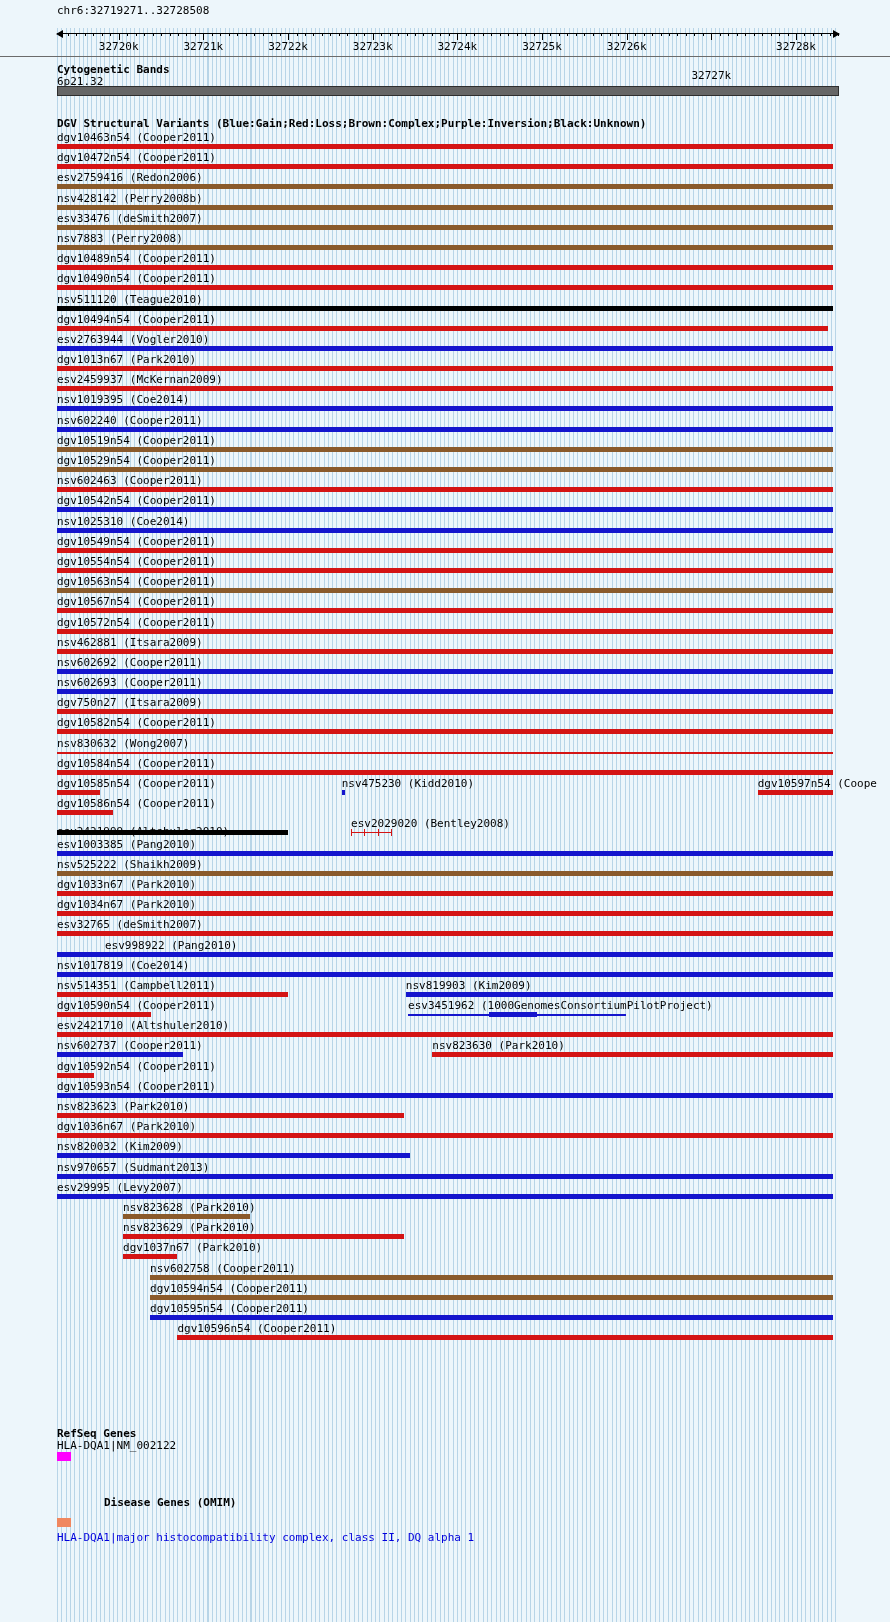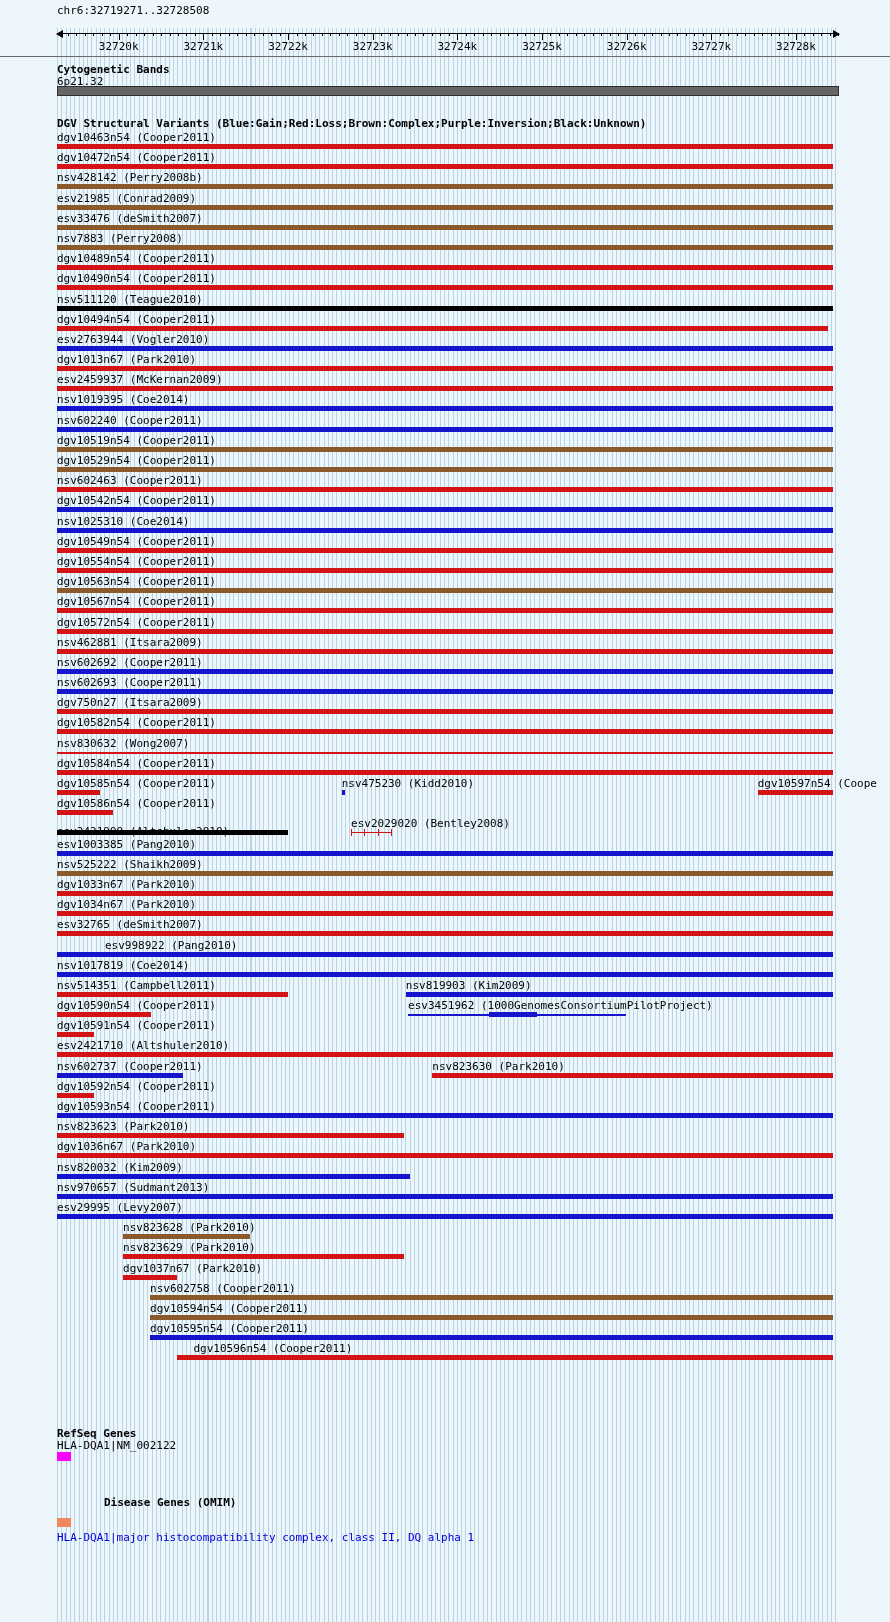--- a/index.html
+++ b/index.html
@@ -148,21 +148,21 @@
       <div class="rlabel" style="left: 29.5442%;">32722k</div>
       <div class="rtickM" style="left: 40.3702%;"></div>
       <div class="rlabel" style="left: 40.3702%;">32723k</div>
       <div class="rtickM" style="left: 51.1963%;"></div>
       <div class="rlabel" style="left: 51.1963%;">32724k</div>
       <div class="rtickM" style="left: 62.0223%;"></div>
       <div class="rlabel" style="left: 62.0223%;">32725k</div>
       <div class="rtickM" style="left: 72.8483%;"></div>
       <div class="rlabel" style="left: 72.8483%;">32726k</div>
       <div class="rtickM" style="left: 83.6744%;"></div>
-      <div class="rlabel" style="left: 83.6744%;">32727k</div>
+      <div class="rlabel" style="left: 83.6744%; margin-top: 29px;">32727k</div>
       <div class="rtickM" style="left: 94.5004%;"></div>
       <div class="rlabel" style="left: 94.5004%;">32728k</div>
     </div>
 
   <div class="sep" style="top:56px;"></div>
 
   <div class="abs hdr" style="top:64px;">Cytogenetic Bands</div>
   <div class="abs" style="top:76px;">6p21.32</div>
   <div class="band" style="background: rgb(102, 102, 102);"></div>
 
@@ -170,25 +170,25 @@
   <div id="dgv-rows">
       <div class="vrow">
         <span class="flabel" style="left: 0%;">dgv10463n54 (Cooper2011)</span>
         <div class="fbar" style="background: rgb(212, 20, 20); left: 0%; width: 99.2%;"></div>
       </div>
       <div class="vrow">
         <span class="flabel" style="left: 0%;">dgv10472n54 (Cooper2011)</span>
         <div class="fbar" style="background: rgb(212, 20, 20); left: 0%; width: 99.2%;"></div>
       </div>
       <div class="vrow">
+        <span class="flabel" style="left: 0%;">esv2759416 (Redon2006)</span>
+        <div class="fbar" style="background: rgb(138, 90, 43); left: 0%; width: 99.2%;"></div>
+      </div>
+      <div class="vrow">
         <span class="flabel" style="left: 0%;">nsv428142 (Perry2008b)</span>
-        <div class="fbar" style="background: rgb(138, 90, 43); left: 0%; width: 99.2%;"></div>
-      </div>
-      <div class="vrow">
-        <span class="flabel" style="left: 0%;">esv21985 (Conrad2009)</span>
         <div class="fbar" style="background: rgb(138, 90, 43); left: 0%; width: 99.2%;"></div>
       </div>
       <div class="vrow">
         <span class="flabel" style="left: 0%;">esv33476 (deSmith2007)</span>
         <div class="fbar" style="background: rgb(138, 90, 43); left: 0%; width: 99.2%;"></div>
       </div>
       <div class="vrow">
         <span class="flabel" style="left: 0%;">nsv7883 (Perry2008)</span>
         <div class="fbar" style="background: rgb(138, 90, 43); left: 0%; width: 99.2%;"></div>
       </div>
@@ -357,24 +357,20 @@
       <div class="vrow">
         <span class="flabel" style="left: 0%;">dgv10590n54 (Cooper2011)</span>
         <div class="fbar" style="background: rgb(212, 20, 20); left: 0%; width: 12%;"></div>
         <span class="flabel" style="left: 44.9%;">esv3451962 (1000GenomesConsortiumPilotProject)</span>
         <div class="fseg" style="left: 44.9%; width: 27.8%;">
           <div class="sline" style="background: rgb(21, 21, 205);"></div>
           <div class="sthick" style="left: 37.4101%; width: 21.9424%; background: rgb(21, 21, 205);"></div>
         </div>
       </div>
       <div class="vrow">
-        <span class="flabel" style="left: 0%;">dgv10591n54 (Cooper2011)</span>
-        <div class="fbar" style="background: rgb(212, 20, 20); left: 0%; width: 4.7%;"></div>
-      </div>
-      <div class="vrow">
         <span class="flabel" style="left: 0%;">esv2421710 (Altshuler2010)</span>
         <div class="fbar" style="background: rgb(212, 20, 20); left: 0%; width: 99.2%;"></div>
       </div>
       <div class="vrow">
         <span class="flabel" style="left: 0%;">nsv602737 (Cooper2011)</span>
         <div class="fbar" style="background: rgb(21, 21, 205); left: 0%; width: 16.1%;"></div>
         <span class="flabel" style="left: 48%;">nsv823630 (Park2010)</span>
         <div class="fbar" style="background: rgb(212, 20, 20); left: 48%; width: 51.2%;"></div>
       </div>
       <div class="vrow">
@@ -423,21 +419,21 @@
       </div>
       <div class="vrow">
         <span class="flabel" style="left: 11.9%;">dgv10594n54 (Cooper2011)</span>
         <div class="fbar" style="background: rgb(138, 90, 43); left: 11.9%; width: 87.3%;"></div>
       </div>
       <div class="vrow">
         <span class="flabel" style="left: 11.9%;">dgv10595n54 (Cooper2011)</span>
         <div class="fbar" style="background: rgb(21, 21, 205); left: 11.9%; width: 87.3%;"></div>
       </div>
       <div class="vrow">
-        <span class="flabel" style="left: 15.4%; padding-left: 16px;">dgv10596n54 (Cooper2011)</span>
+        <span class="flabel" style="left: 15.4%;">dgv10596n54 (Cooper2011)</span>
         <div class="fbar" style="background: rgb(212, 20, 20); left: 15.4%; width: 83.8%;"></div>
       </div>
     </div>
 
   <div class="abs hdr" style="top:1428px;">RefSeq Genes</div>
   <div class="abs" style="top:1440px;">HLA-DQA1|NM_002122</div>
   <div class="genebox" style="top: 1452px; background: rgb(255, 0, 255);"></div>
 
   <div class="abs hdr" style="top:1497px;margin-left:47px;">Disease Genes (OMIM)</div>
   <div class="genebox" style="top: 1518px; background: rgb(240, 135, 95);"></div>

